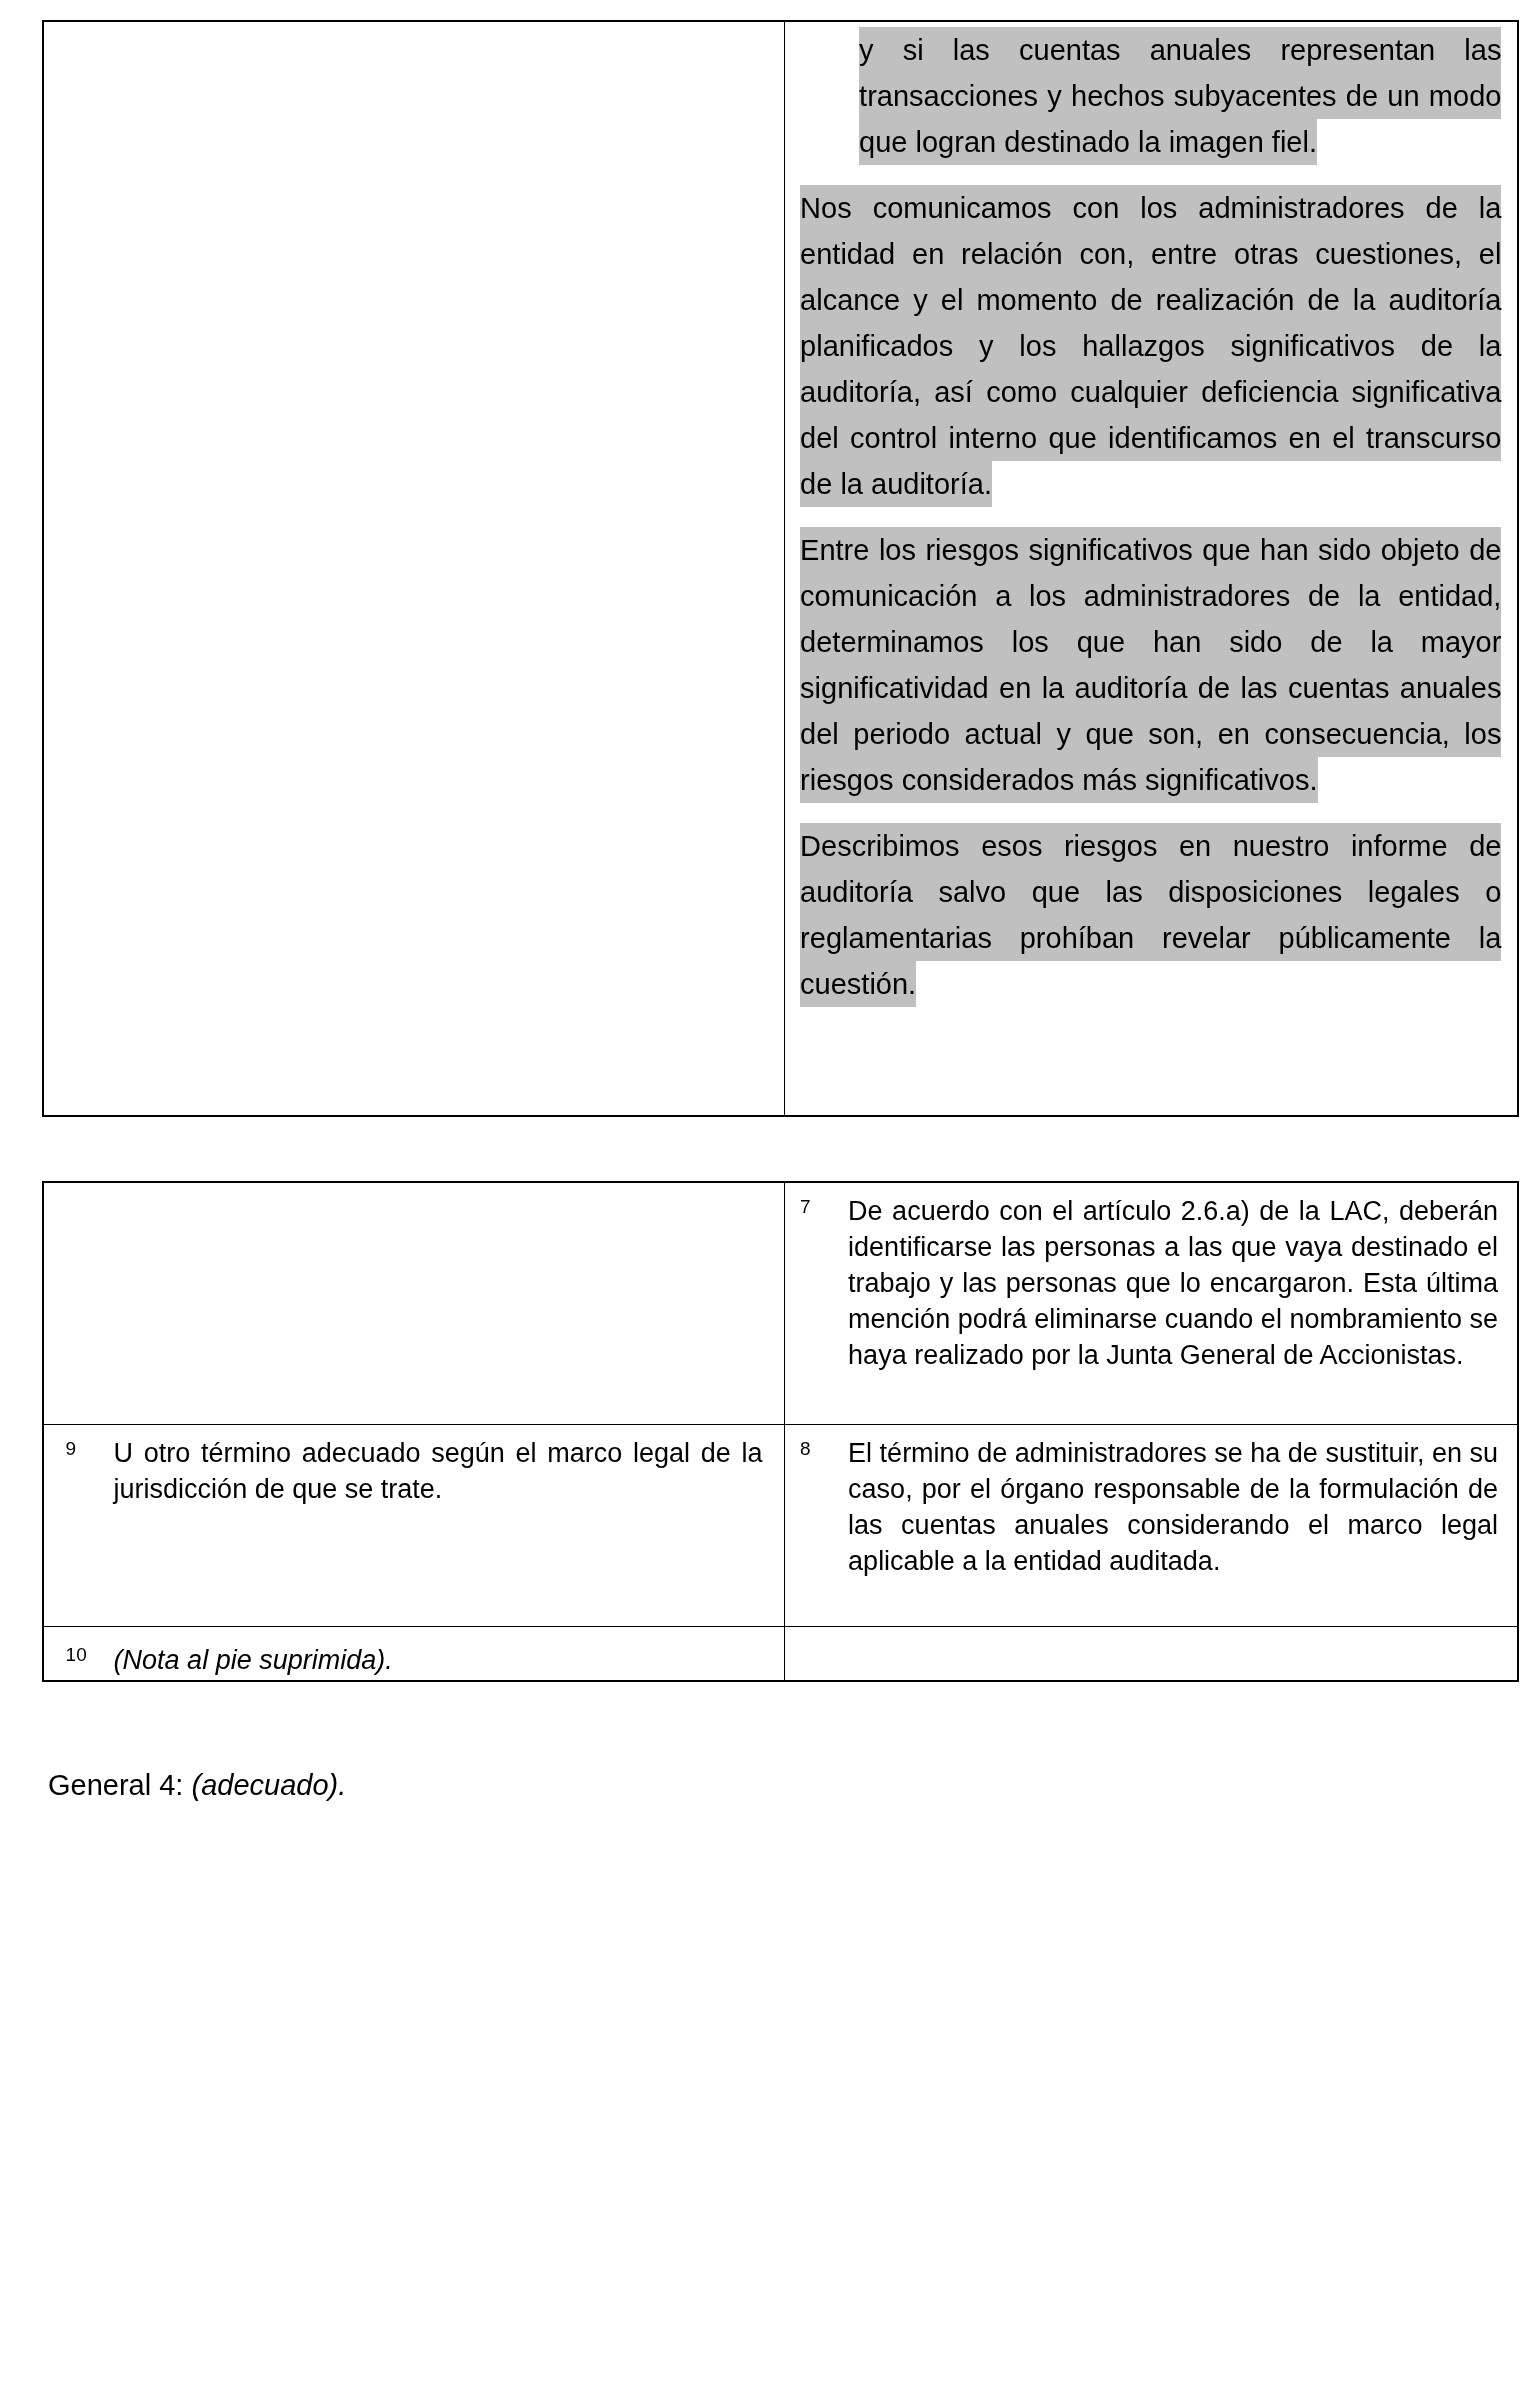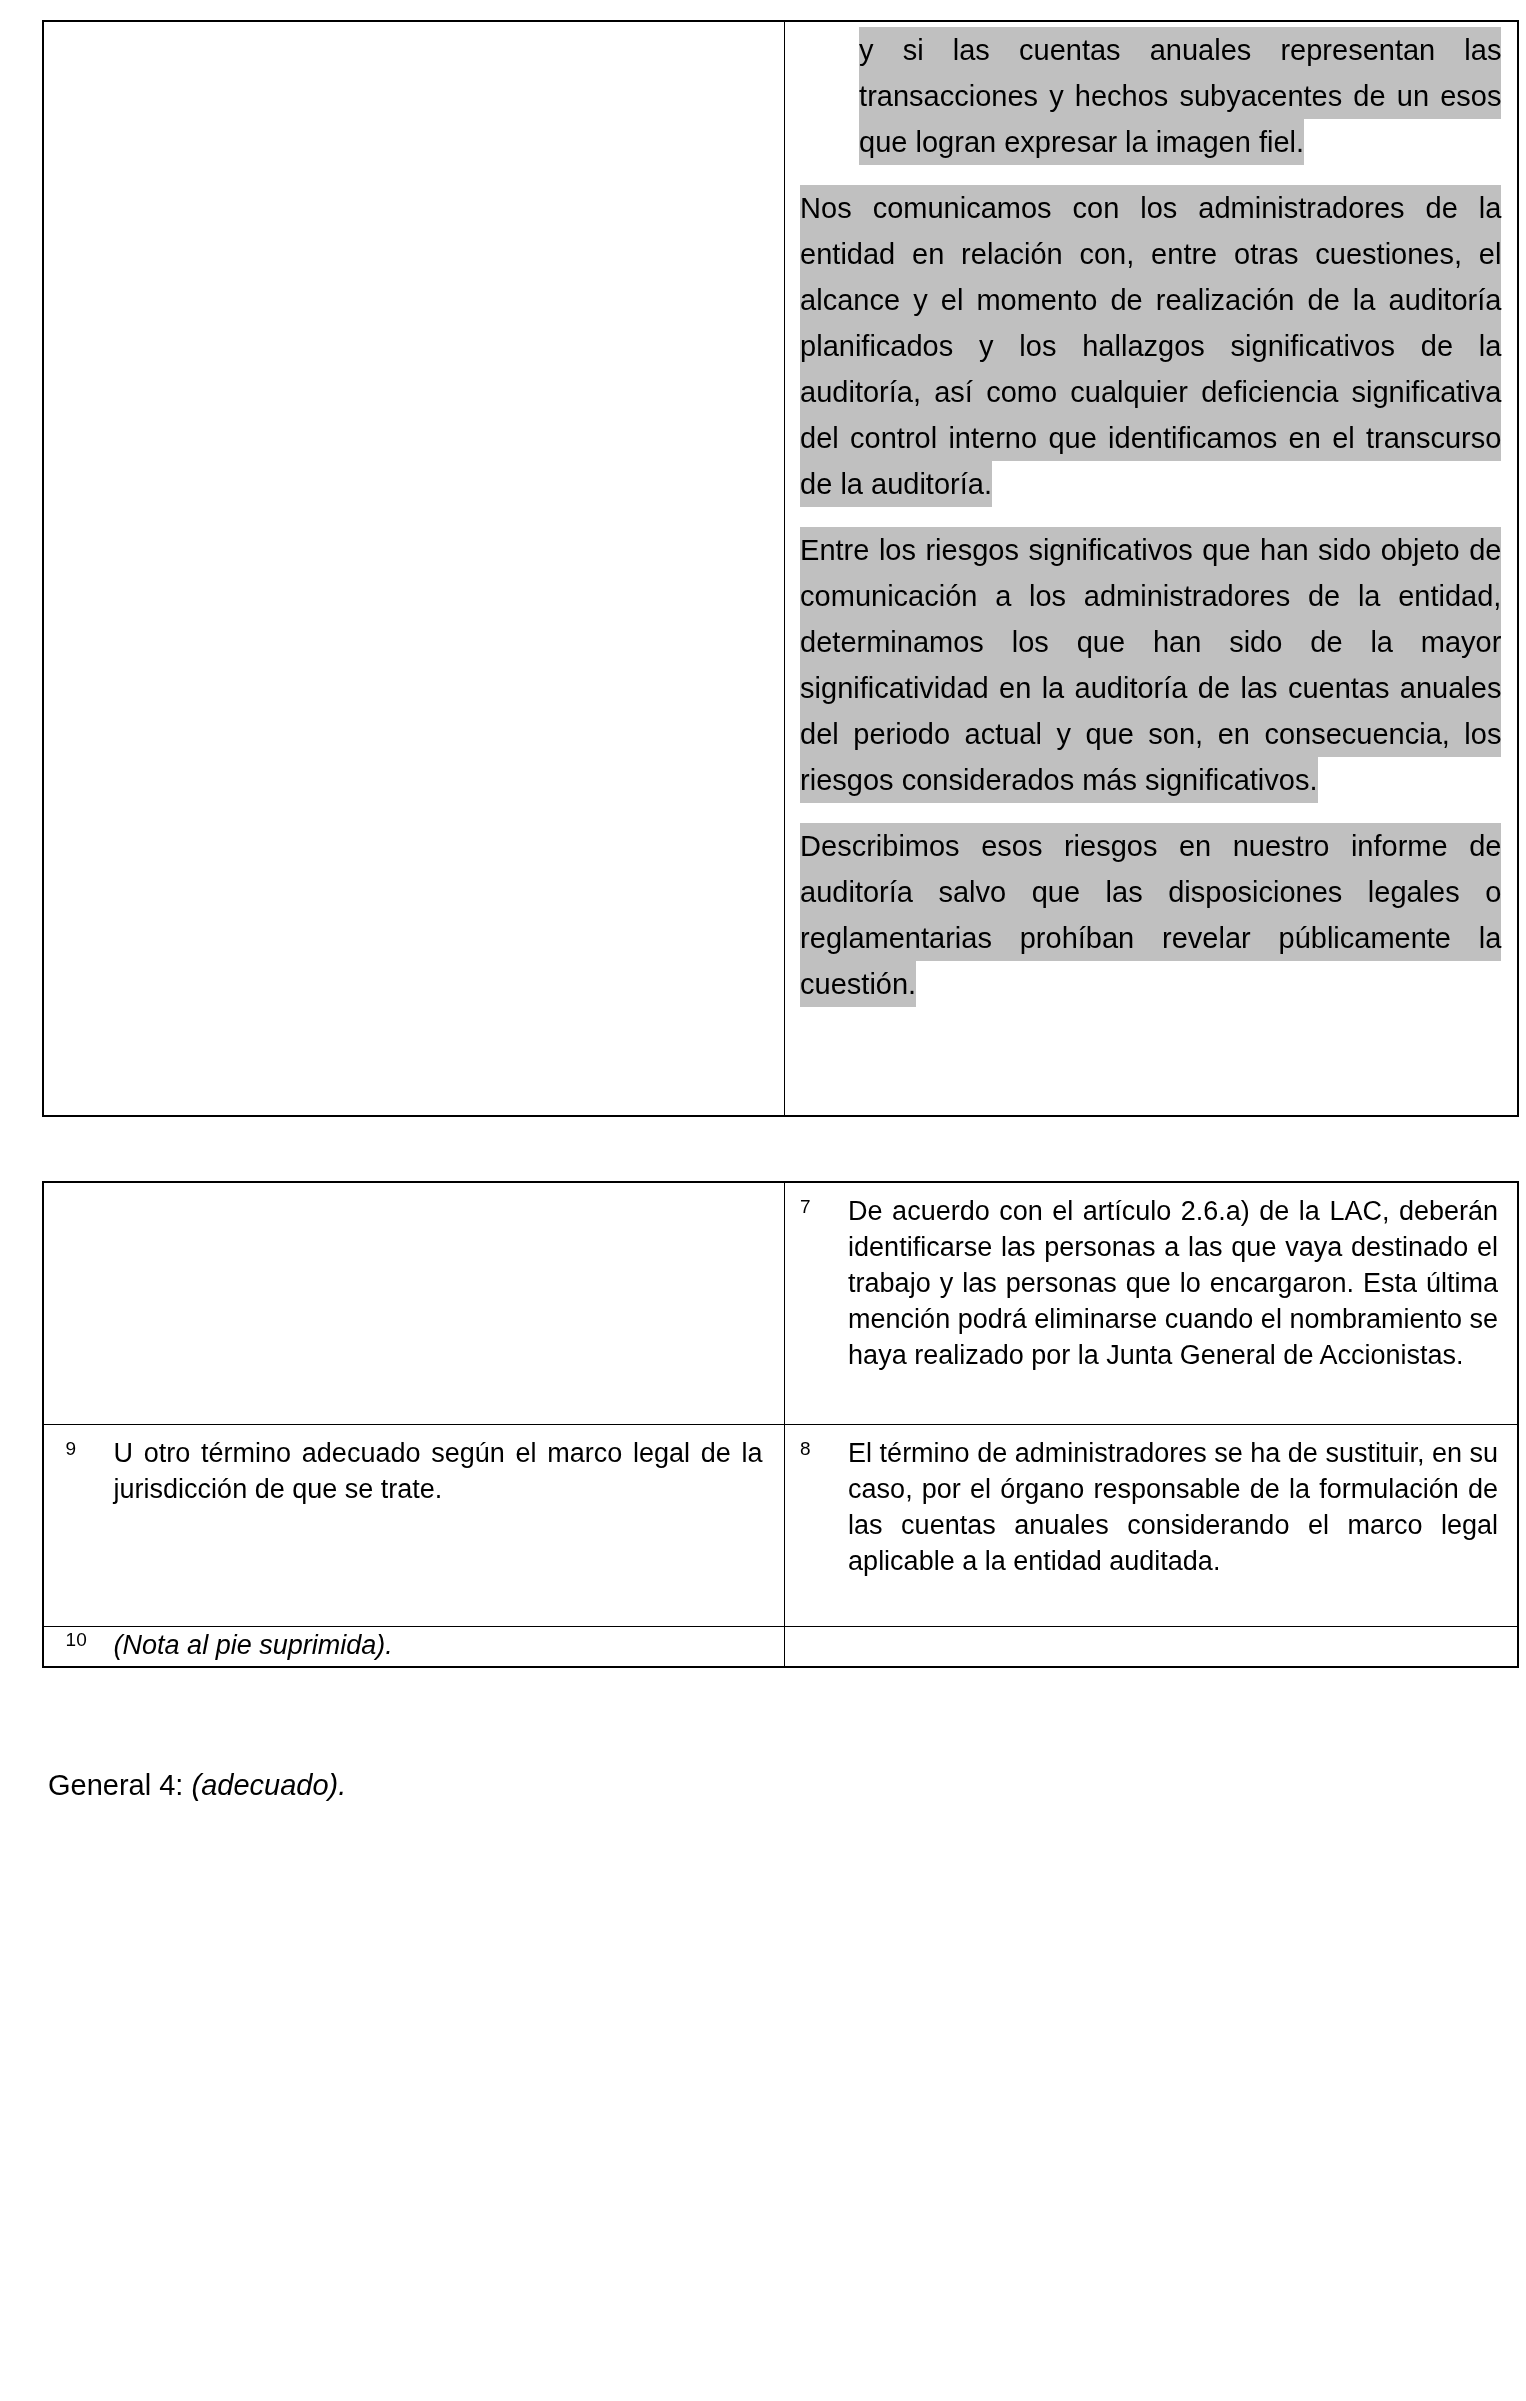--- a/index.html
+++ b/index.html
@@ -56,21 +56,21 @@
   #footnote-table {
     left: 42px;
     top: 1181px;
     width: 1475px;
   }
   #footnote-table td.cell-left  { width: 741px; padding: 10.4px 21px 10.4px 21.6px; }
   #footnote-table td.cell-right { width: 734px; padding: 10.4px 19px 10.4px 15.6px; }
   #footnote-table tr.row-1 { height: 242px; }
   #footnote-table tr.row-2 { height: 202px; }
   #footnote-table tr.row-3 { height: 41px; }
-  #footnote-table tr.row-3 td.cell-left { padding-top: 0; padding-bottom: 2.6px; }
+  #footnote-table tr.row-3 td.cell-left { padding-top: 15px; padding-bottom: 2.6px; }
 
   .fn {
     position: relative;
     padding-left: 48px;
     font-size: 27px;
     line-height: 36px;
     text-align: justify;
   }
   .fn .fn-num {
     position: absolute;
@@ -99,21 +99,21 @@
 
   <table class="doc-table" id="main-table">
     <colgroup>
         <col style="width:741px">
         <col style="width:734px">
       </colgroup>
     <tbody>
         <tr>
       <td class="cell-left"></td>
       <td class="cell-right">
-        <p class="para indent"><mark>y si las cuentas anuales representan las transacciones y hechos subyacentes de un esos que logran expresar la imagen fiel.</mark></p>
+        <p class="para indent"><mark>y si las cuentas anuales representan las transacciones y hechos subyacentes de un modo que logran destinado la imagen fiel.</mark></p>
         <p class="para"><mark>Nos comunicamos con los administradores de la entidad en relación con, entre otras cuestiones, el alcance y el momento de realización de la auditoría planificados y los hallazgos significativos de la auditoría, así como cualquier deficiencia significativa del control interno que identificamos en el transcurso de la auditoría.</mark></p>
         <p class="para"><mark>Entre los riesgos significativos que han sido objeto de comunicación a los administradores de la entidad, determinamos los que han sido de la mayor significatividad en la auditoría de las cuentas anuales del periodo actual y que son, en consecuencia, los riesgos considerados más significativos.</mark></p>
         <p class="para"><mark>Describimos esos riesgos en nuestro informe de auditoría salvo que las disposiciones legales o reglamentarias prohíban revelar públicamente la cuestión.</mark></p>
       </td>
     </tr>
   </tbody>
     </table>
 
   <table class="doc-table" id="footnote-table">
     <colgroup>

